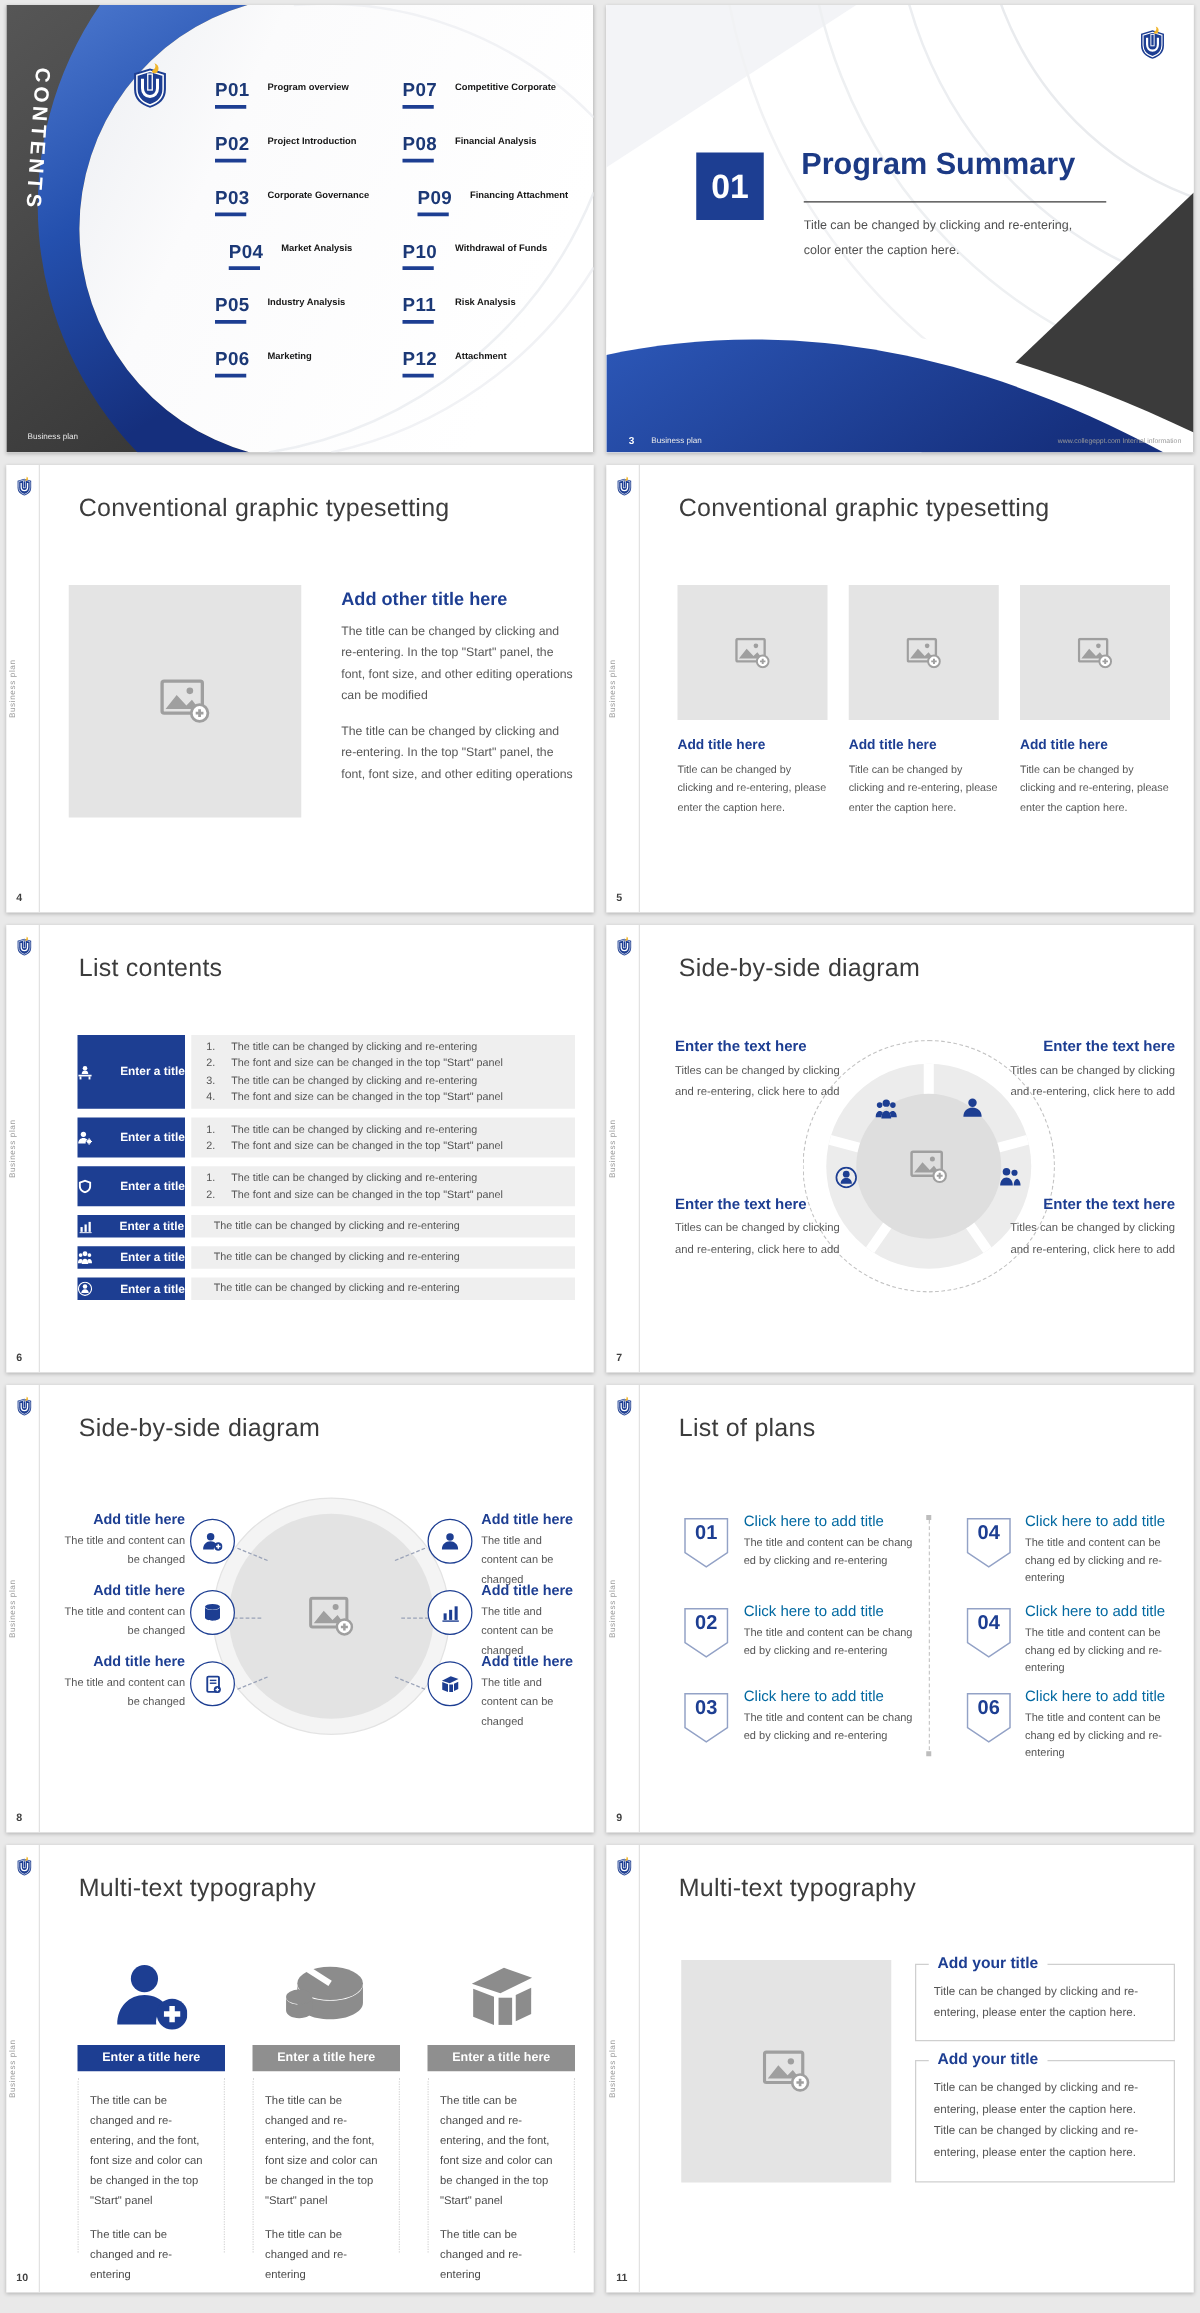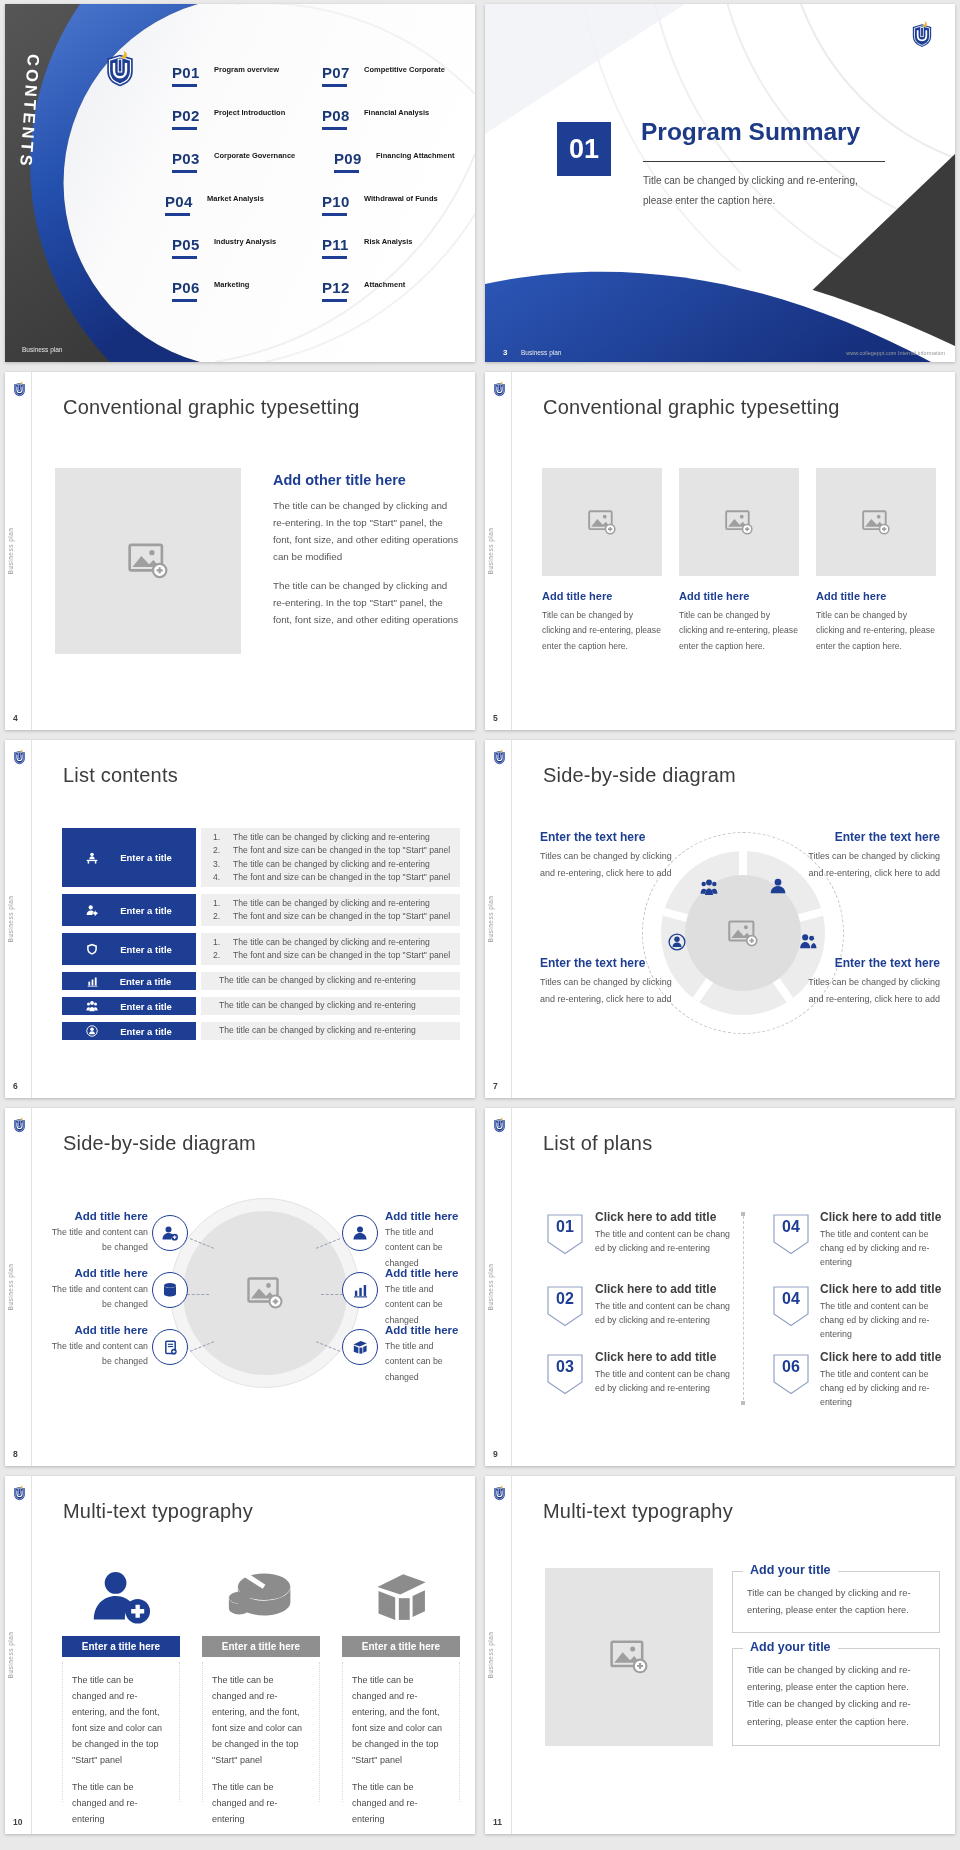--- a/index.html
+++ b/index.html
@@ -19,37 +19,37 @@
   .stitle{position:absolute;left:58px;top:24px;font-size:20px;font-weight:300;color:#3c3c3c;letter-spacing:.2px;}
   
   .ph{background:#e4e4e4;display:flex;align-items:center;justify-content:center;}
   .bh{color:#1d3e92;font-weight:700;}
   .body-txt{color:#575757;}
   .pitem{position:absolute;}
   .pnum{font-size:15px;font-weight:700;color:#1b3876;letter-spacing:.3px;}
   .pline{width:25px;height:2.5px;background:#1d3e92;margin-top:2px;}
   .plabel{position:absolute;left:42px;top:1px;width:114px;font-size:7.5px;font-weight:700;color:#161616;line-height:1.2;}
   .btnrow{display:flex;align-items:stretch;}
-  .bluebtn{width:134px;background:#1d3e92;color:#fff;display:flex;align-items:center;
+  .bluebtn{width:86px;background:#1d3e92;color:#fff;display:flex;align-items:center;
     justify-content:center;gap:22px;font-size:9.5px;font-weight:700;}
   .panel{flex:1;margin-left:5px;background:#efefef;color:#555;font-size:8.6px;
     display:flex;flex-direction:column;justify-content:center;padding:4px 8px;line-height:1.55;}
   .ln{display:flex;}
   .ln-n{width:24px;padding-left:4px;}
   .ln-t{flex:1;}
   .ic{flex:none;}
   .ringsep{position:absolute;left:78px;top:-3px;width:8px;height:88px;background:#fff;transform-origin:4px 85px;}
   .circ{border-radius:50%;}
   .smc{position:absolute;width:36px;height:36px;border-radius:50%;background:#fff;
     border:1.6px solid #1d3e92;display:flex;align-items:center;justify-content:center;color:#1d3e92;}
   .dash{position:absolute;border-top:1px dashed #9aa3b8;}
   .badge{position:absolute;width:36px;height:41px;}
   .badge .bn{position:absolute;left:0;top:4px;width:100%;text-align:center;
     font-size:16px;font-weight:700;color:#1d3e92;}
-  .planh{font-size:12px;font-weight:700;color:#404040;}
+  .planh{font-size:12px;font-weight:400;color:#0369a1;}
   .planc{font-size:8.8px;color:#555;line-height:1.6;margin-top:3px;}
   .colbar{position:absolute;height:21px;display:flex;align-items:center;justify-content:center;
     color:#fff;font-size:10px;font-weight:700;width:118px;}
   .coltxt{position:absolute;width:118px;padding:10px 9px 0 9px;font-size:9px;line-height:1.78;
     color:#4a4a4a;border-left:1px dotted #d8d8d8;border-right:1px dotted #d8d8d8;height:140px;}
   .fbox{position:absolute;border:1px solid #cfcfcf;}
   .fbox .ft{position:absolute;top:-9px;left:10px;background:#fff;padding:0 7px;
     font-size:12.5px;font-weight:700;color:#1d3e92;white-space:nowrap;}
   .fbox .fc{padding:13px 12px 0 14px;font-size:9.3px;line-height:1.85;color:#555;}
 </style>
@@ -178,21 +178,21 @@
       <path d="M230,0 A300,300 0 0 1 470,90" stroke="#f1f2f5" stroke-width="2" fill="none"></path>
     </svg>
     <div class="abs" style="left:15px;top:50px;writing-mode:vertical-rl;color:#fff;font-size:16.5px;font-weight:700;letter-spacing:3px;transform:rotate(4deg);">CONTENTS</div>
     <svg class="abs" style="left:100px;top:46px;width:30px;height:38px">
         <use href="#sym-logo"></use>
       </svg>
 
     <div class="pitem" style="left:167px;top:60px"><span class="pnum">P01</span><div class="pline"></div><span class="plabel">Program overview</span></div>
     <div class="pitem" style="left:167px;top:103px"><span class="pnum">P02</span><div class="pline"></div><span class="plabel">Project Introduction</span></div>
     <div class="pitem" style="left:167px;top:146px"><span class="pnum">P03</span><div class="pline"></div><span class="plabel">Corporate Governance</span></div>
-    <div class="pitem" style="left:160px;top:189px"><span class="pnum">P04</span><div class="pline"></div><span class="plabel">Market Analysis</span></div>
+    <div class="pitem" style="left:178px;top:189px"><span class="pnum">P04</span><div class="pline"></div><span class="plabel">Market Analysis</span></div>
     <div class="pitem" style="left:167px;top:232px"><span class="pnum">P05</span><div class="pline"></div><span class="plabel">Industry Analysis</span></div>
     <div class="pitem" style="left:167px;top:275px"><span class="pnum">P06</span><div class="pline"></div><span class="plabel">Marketing</span></div>
     <div class="pitem" style="left:317px;top:60px"><span class="pnum">P07</span><div class="pline"></div><span class="plabel">Competitive Corporate</span></div>
     <div class="pitem" style="left:317px;top:103px"><span class="pnum">P08</span><div class="pline"></div><span class="plabel">Financial Analysis</span></div>
     <div class="pitem" style="left:329px;top:146px"><span class="pnum">P09</span><div class="pline"></div><span class="plabel">Financing Attachment</span></div>
     <div class="pitem" style="left:317px;top:189px"><span class="pnum">P10</span><div class="pline"></div><span class="plabel">Withdrawal of Funds</span></div>
     <div class="pitem" style="left:317px;top:232px"><span class="pnum">P11</span><div class="pline"></div><span class="plabel">Risk Analysis</span></div>
     <div class="pitem" style="left:317px;top:275px"><span class="pnum">P12</span><div class="pline"></div><span class="plabel">Attachment</span></div>
 
     <div class="abs" style="left:17px;bottom:9px;color:#e8e8e8;font-size:6.5px;">Business plan</div>
@@ -219,21 +219,21 @@
     <svg class="abs" style="right:22px;top:17px;width:22px;height:27px">
         <use href="#sym-logo"></use>
       </svg>
     <div class="abs" style="left:72px;top:118px;width:54px;height:54px;background:#1d3e92;color:#fff;display:flex;align-items:center;justify-content:center;font-size:27px;font-weight:700;">
       <span>01</span>
     </div>
     <div class="abs" style="left:156px;top:114px;font-size:24.5px;font-weight:700;color:#1c3a85;">Program Summary</div>
     <div class="abs" style="left:158px;top:157px;width:242px;height:1px;background:#3a3a3a;"></div>
     <div class="abs" style="left:158px;top:167px;font-size:10px;color:#4f4f4f;line-height:1.95;">
       <div>Title can be changed by clicking and re-entering,</div>
-      <div>please enter the caption here.</div>
+      <div>color enter the caption here.</div>
     </div>
     <div class="abs" style="left:18px;bottom:5px;color:#fff;font-size:8px;font-weight:700;">3</div>
     <div class="abs" style="left:36px;bottom:6px;color:#e9e9e9;font-size:6.5px;">Business plan</div>
     <div class="abs" style="right:10px;bottom:6px;color:#9a9a9a;font-size:5.5px;">www.collegeppt.com Internal information</div>
   </div>
 
   <div class="slide">
     <svg class="clogo">
         <use href="#sym-logo"></use>
       </svg>

